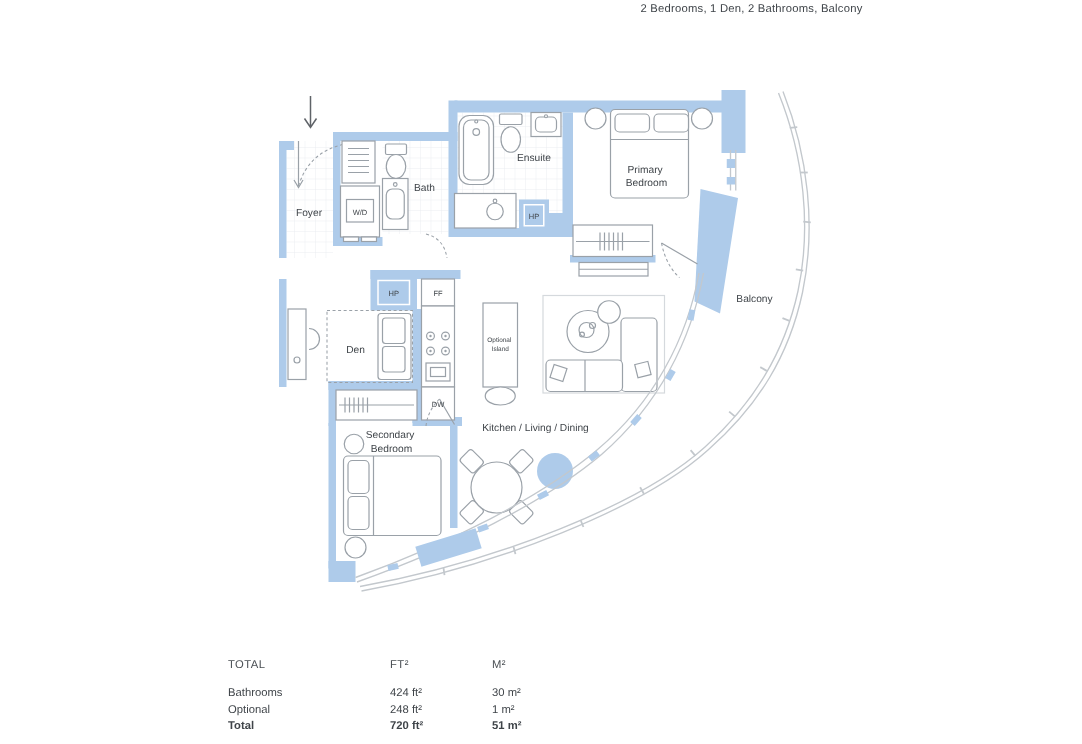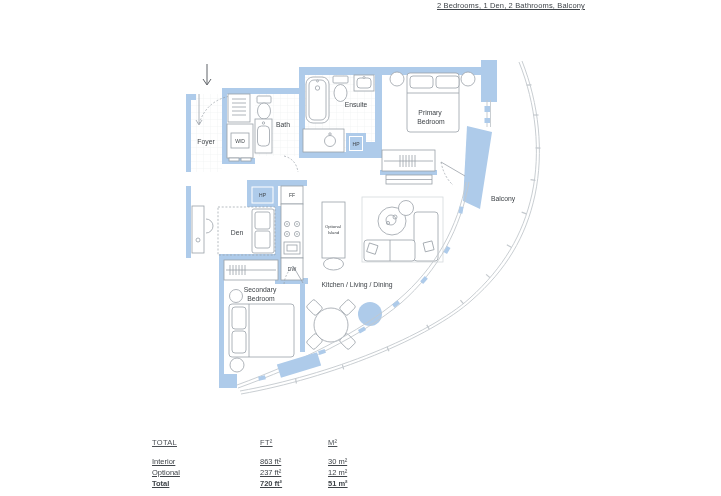--- a/index.html
+++ b/index.html
@@ -4,39 +4,38 @@
 <style>
   :root{
     --wall:#aecbea; --line:#9aa1a8; --text:#3f4449; --tile:#e9ecef; --rail:#c3c8cd;
   }
   html,body{margin:0;padding:0;}
   body{
     width:721px;height:496px;position:relative;background:#ffffff;
     font-family:"Liberation Sans", sans-serif;overflow:hidden;
   }
   .summary{
-    position:absolute;top:1px;right:136px;font-size:7.5px;color:var(--text);
+    position:absolute;top:1px;right:146px;font-size:7.5px;color:var(--text);
     letter-spacing:.15px;
-    text-decoration:underline;
   }
   svg.plan{position:absolute;left:0;top:0;}
   .wall{fill:var(--wall);stroke:none;}
   .tick{fill:var(--wall);stroke:none;}
   .fix{stroke:var(--line);fill:#ffffff;stroke-width:.8;}
   .fixn{stroke:var(--line);fill:none;stroke-width:.8;}
   .fixlight{stroke:#d5d9dd;fill:none;stroke-width:.8;}
   .dash{stroke:var(--line);fill:none;stroke-width:.7;stroke-dasharray:2 1.7;}
   .rail{stroke:var(--rail);fill:none;stroke-width:.9;}
   .railtick{fill:var(--rail);}
   .arrow{stroke:#5f6368;fill:none;stroke-width:1;}
   .lbl{fill:var(--text);font-size:6.8px;text-anchor:middle;font-family:"Liberation Sans",sans-serif;}
   .sm{font-size:5px;}
   .xs{font-size:4.3px;}
   .area-table{position:absolute;left:152px;top:437px;font-size:7.5px;color:var(--text);}
-  .t-row{display:grid;grid-template-columns:108px 68px 70px;line-height:11px;text-decoration:underline;}
+  .t-row{display:grid;grid-template-columns:108px 68px 70px;line-height:11px;}
   .t-head{margin-bottom:8px;color:#4a4f54;letter-spacing:.3px;}
   .t-bold{font-weight:bold;}
 </style>
 </head>
 <body>
 
 <div class="summary">2 Bedrooms, 1 Den, 2 Bathrooms, Balcony</div>
 
 <svg class="plan" width="721" height="496" viewBox="0 0 721 496">
   <defs>
@@ -298,27 +297,27 @@
   </g>
 </svg>
 
 <div class="area-table">
   <div class="t-row t-head">
     <span>TOTAL</span>
     <span>FT²</span>
     <span>M²</span>
   </div>
   <div class="t-row">
-    <span>Interior</span>
-    <span>863 ft²</span>
+    <span>Bathrooms</span>
+    <span>424 ft²</span>
     <span>30 m²</span>
   </div>
   <div class="t-row">
     <span>Optional</span>
-    <span>237 ft²</span>
-    <span>12 m²</span>
+    <span>248 ft²</span>
+    <span>1 m²</span>
   </div>
   <div class="t-row t-bold">
     <span>Total</span>
     <span>720 ft²</span>
     <span>51 m²</span>
   </div>
 </div>
 
 </body></html>

